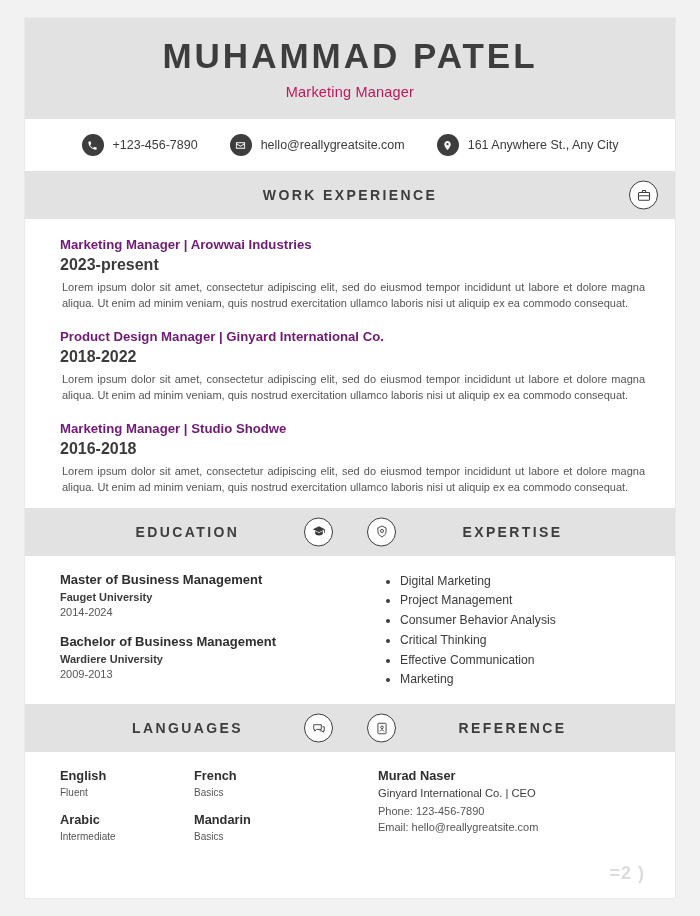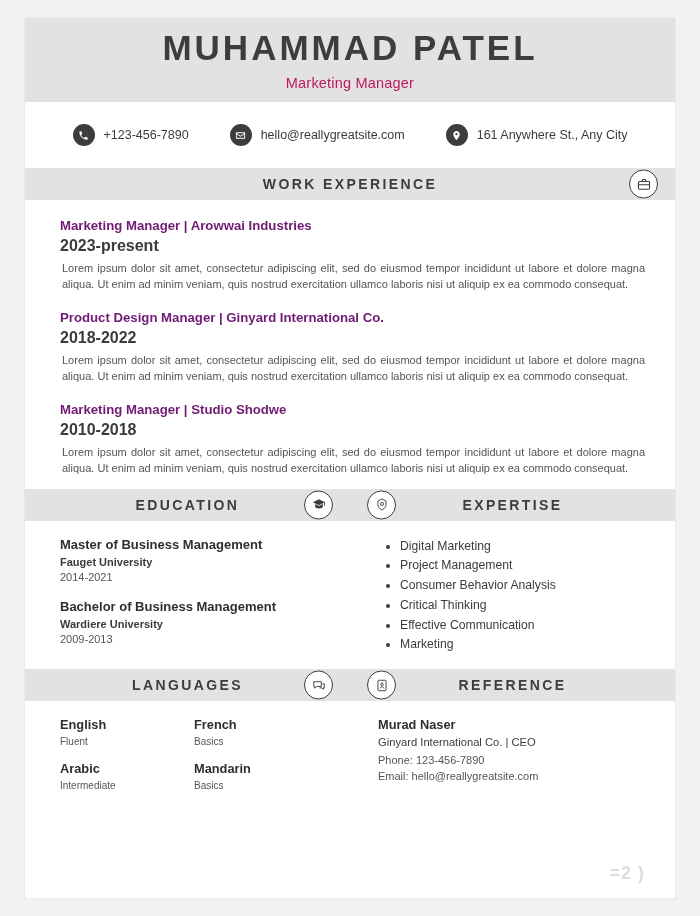--- a/index.html
+++ b/index.html
@@ -21,21 +21,21 @@
     width: 650px;
     height: 880px;
     background: #ffffff;
     box-shadow: 0 0 0 1px #e9e9e9;
     overflow: hidden;
   }
 
   
   .header {
     background: #e2e2e2;
-    height: 84px;
+    height: 101px;
     display: flex;
     flex-direction: column;
     align-items: center;
     justify-content: center;
   }
   .name {
     font-size: 35px;
     font-weight: bold;
     letter-spacing: 3px;
     color: #3d3d3d;
@@ -43,25 +43,25 @@
   }
   .role {
     font-size: 14.5px;
     color: #be185d;
     margin-top: 8px;
     letter-spacing: 0.2px;
   }
 
   
   .contact-bar {
-    height: 66px;
+    height: 52px;
     display: flex;
     align-items: center;
     justify-content: center;
-    gap: 41px;
+    gap: 32px;
     background: #ffffff;
   }
   .contact-item {
     display: flex;
     align-items: center;
     gap: 9px;
     font-size: 12.5px;
     color: #3b3b3b;
   }
   .circle-icon {
@@ -73,21 +73,21 @@
     align-items: center;
     justify-content: center;
     flex: none;
   }
   .circle-icon svg { display: block; }
 
   
   .section-bar {
     position: relative;
     background: #e2e2e2;
-    height: 32px;
+    height: 48px;
     display: flex;
     align-items: center;
     justify-content: center;
   }
   .section-bar .title {
     font-size: 14px;
     font-weight: bold;
     letter-spacing: 2.4px;
     color: #3d3d3d;
   }
@@ -290,41 +290,41 @@
       <div class="job-dates">2023-present</div>
       <div class="job-desc">Lorem ipsum dolor sit amet, consectetur adipiscing elit, sed do eiusmod tempor incididunt ut labore et dolore magna aliqua. Ut enim ad minim veniam, quis nostrud exercitation ullamco laboris nisi ut aliquip ex ea commodo consequat.</div>
     </div>
     <div class="job">
       <div class="job-title">Product Design Manager | Ginyard International Co.</div>
       <div class="job-dates">2018-2022</div>
       <div class="job-desc">Lorem ipsum dolor sit amet, consectetur adipiscing elit, sed do eiusmod tempor incididunt ut labore et dolore magna aliqua. Ut enim ad minim veniam, quis nostrud exercitation ullamco laboris nisi ut aliquip ex ea commodo consequat.</div>
     </div>
     <div class="job">
       <div class="job-title">Marketing Manager | Studio Shodwe</div>
-      <div class="job-dates">2010-2018</div>
+      <div class="job-dates">2016-2018</div>
       <div class="job-desc">Lorem ipsum dolor sit amet, consectetur adipiscing elit, sed do eiusmod tempor incididunt ut labore et dolore magna aliqua. Ut enim ad minim veniam, quis nostrud exercitation ullamco laboris nisi ut aliquip ex ea commodo consequat.</div>
     </div>
   </div>
 
   <div class="two-col">
     <div class="col col-left">
       <div class="section-bar">
         <span class="title">EDUCATION</span>
         <span class="badge right">
           <svg width="14" height="14" viewBox="0 0 24 24" fill="#3d3d3d">
             <path d="M12 3 1.5 8.2 12 13.4l8.5-4.2v5.1h1.6V8.2L12 3z"></path>
             <path d="M5.4 11.3v4.1c0 1.9 3 3.4 6.6 3.4s6.6-1.5 6.6-3.4v-4.1L12 14.6l-6.6-3.3z"></path>
           </svg>
         </span>
       </div>
       <div class="col-body">
         <div class="edu-item">
           <div class="edu-degree">Master of Business Management</div>
           <div class="edu-school">Fauget University</div>
-          <div class="edu-years">2014-2021</div>
+          <div class="edu-years">2014-2024</div>
         </div>
         <div class="edu-item">
           <div class="edu-degree">Bachelor of Business Management</div>
           <div class="edu-school">Wardiere University</div>
           <div class="edu-years">2009-2013</div>
         </div>
       </div>
     </div>
 
     <div class="col col-right">

